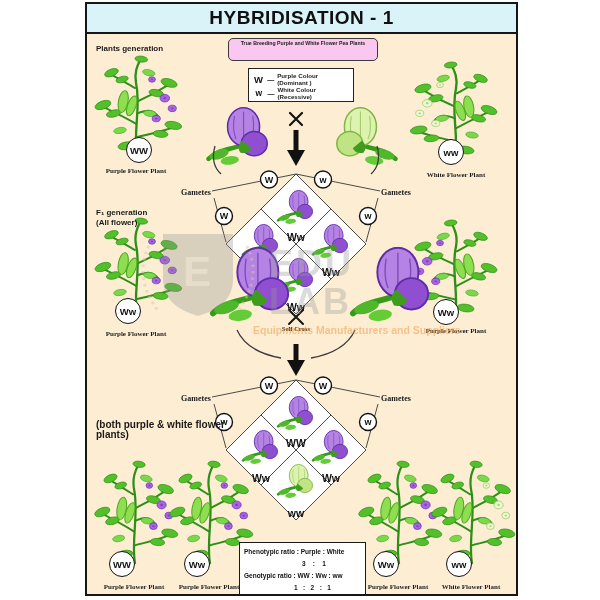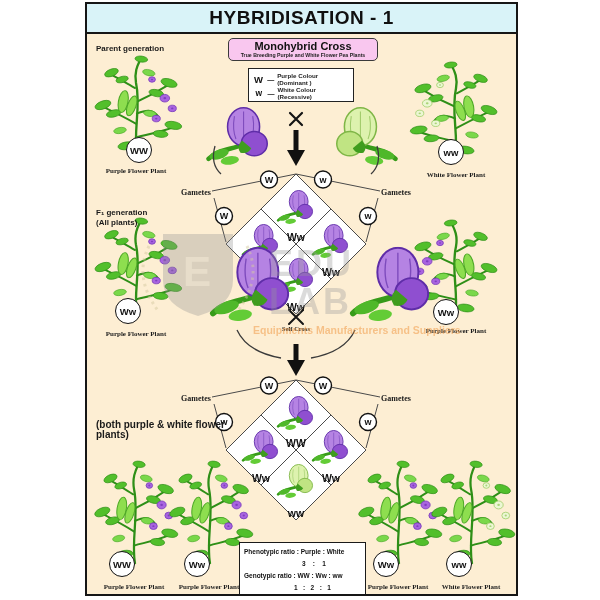--- a/index.html
+++ b/index.html
@@ -120,41 +120,40 @@
   </defs>
 </svg>
 
 <div class="poster">
 
   <div class="abs titlebar">
     <h1>HYBRIDISATION - 1</h1>
   </div>
 
   <div class="abs crossbox">
-    <div class="cb-title">Monohybrid Cross</div>
     <div class="cb-sub">True Breeding Purple and White Flower Pea Plants</div>
   </div>
 
   <div class="abs legendbox">
     <div class="lrow">
       <span class="lsym">W</span>
       <span class="ldash">—</span>
       <span class="llab">Purple Colour (Dominant )</span>
     </div>
     <div class="lrow">
       <span class="lsym" style="font-size:8.5px">w</span>
       <span class="ldash">—</span>
       <span class="llab">White Colour (Recessive)</span>
     </div>
   </div>
 
-  <div class="abs genlabel" style="left:9px;top:40px">Parent generation</div>
+  <div class="abs genlabel" style="left:9px;top:40px">Plants generation</div>
   <div class="abs genlabel" style="left:9px;top:204px">
     <div>F₁ generation</div>
-    <div>(All plants)</div>
+    <div>(All flower)</div>
   </div>
   <div class="abs genlabel" style="left:9px;top:416px;width:160px">
     <div style="font-size:10px">(both purple &amp; white flower plants)</div>
   </div>
 
   <div class="plant-group" style="left:1px;top:50px">
     <svg width="96" height="102" viewBox="0 0 90 120" preserveAspectRatio="none">
           <use href="#peaplant" class="pl-purple"></use>
         </svg>
     <div class="gcircle" style="left:38px;top:83px">

